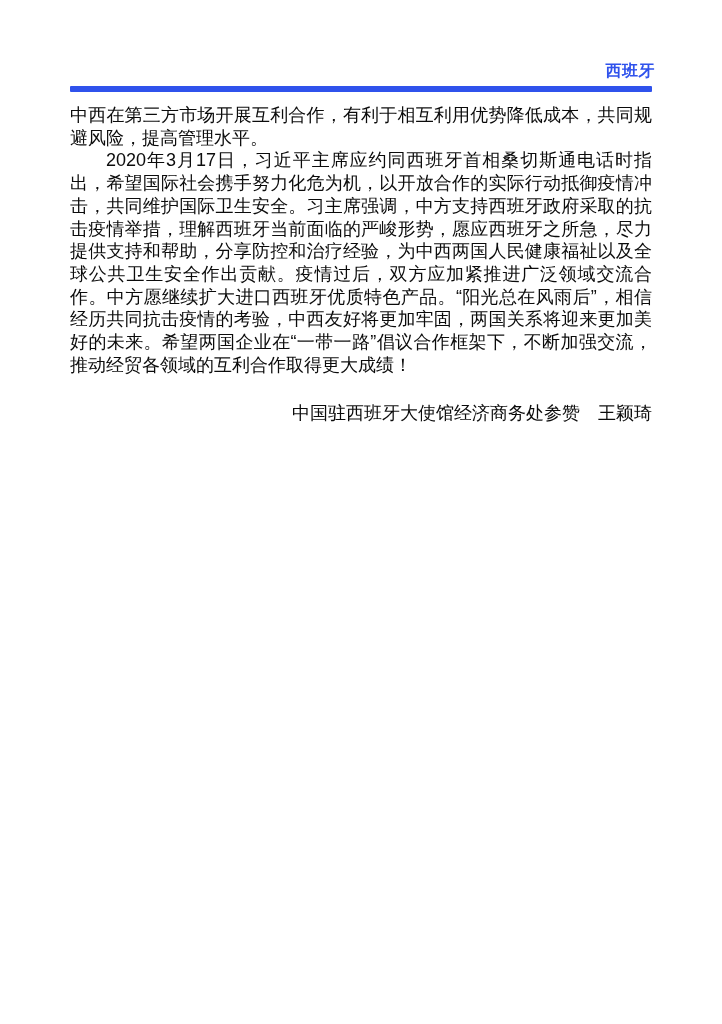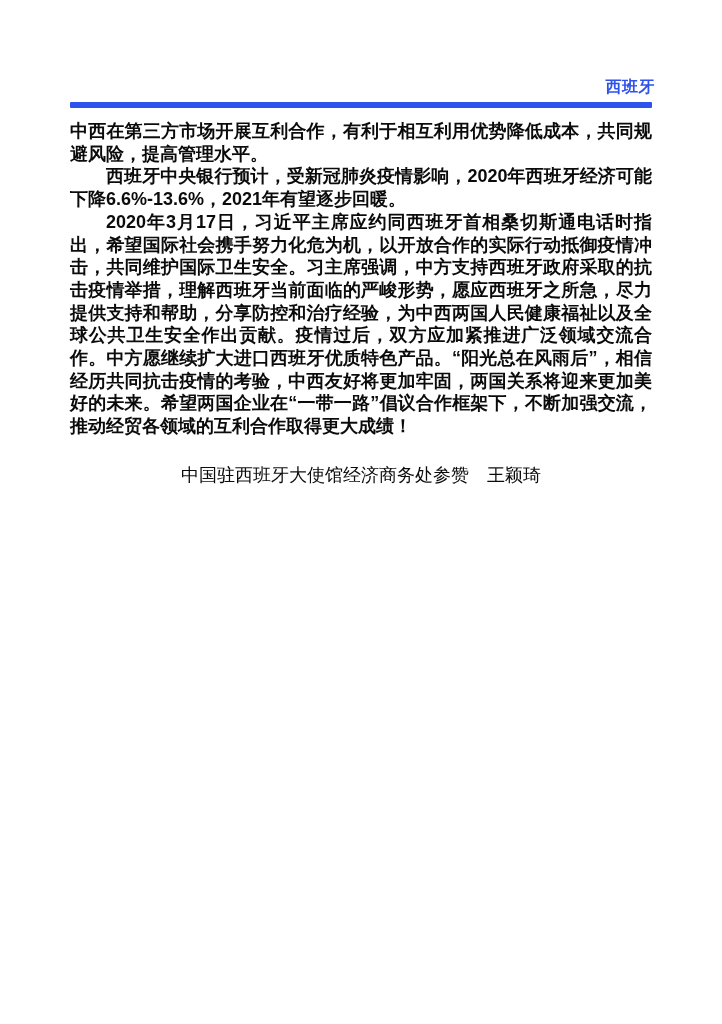--- a/index.html
+++ b/index.html
@@ -9,21 +9,21 @@
   html, body {
     margin: 0;
     padding: 0;
     background: #ffffff;
   }
 
   .page {
     position: relative;
     width: 722px;
     height: 750px;
-    margin: 16px auto;
+    margin: 0 auto;
     background: #ffffff;
     padding: 62px 70px 0 70px;
     font-family: "Liberation Sans", "DejaVu Sans", sans-serif;
     color: var(--ink);
     overflow: hidden;
   }
 
   .header-label {
     text-align: right;
     color: var(--accent);
@@ -45,53 +45,51 @@
     margin-top: 12px;
     font-size: 18px;
     line-height: 22.7px;
     text-align: justify;
     text-justify: inter-ideograph;
   }
 
   .para {
     margin: 0;
     padding: 0;
-    font-weight: bold;
   }
 
   .para.indent {
     text-indent: 2em;
   }
 
   .signature-block {
     margin-top: 26px;
   }
 
   .signature-line,
   .date-line {
     margin: 0;
-    text-align: center;
+    text-align: right;
     font-size: 18px;
     line-height: 22.7px;
   }
 </style>
 </head>
 <body>
 
 <div class="page">
 
   <div class="header-label">西班牙</div>
 
   <div class="header-rule"></div>
 
   <div class="body-text">
 
     <div>
         <p class="para">中西在第三方市场开展互利合作，有利于相互利用优势降低成本，共同规避风险，提高管理水平。</p>
-        <p class="para indent">西班牙中央银行预计，受新冠肺炎疫情影响，2020年西班牙经济可能下降6.6%-13.6%，2021年有望逐步回暖。</p>
         <p class="para indent">2020年3月17日，习近平主席应约同西班牙首相桑切斯通电话时指出，希望国际社会携手努力化危为机，以开放合作的实际行动抵御疫情冲击，共同维护国际卫生安全。习主席强调，中方支持西班牙政府采取的抗击疫情举措，理解西班牙当前面临的严峻形势，愿应西班牙之所急，尽力提供支持和帮助，分享防控和治疗经验，为中西两国人民健康福祉以及全球公共卫生安全作出贡献。疫情过后，双方应加紧推进广泛领域交流合作。中方愿继续扩大进口西班牙优质特色产品。“阳光总在风雨后”，相信经历共同抗击疫情的考验，中西友好将更加牢固，两国关系将迎来更加美好的未来。希望两国企业在“一带一路”倡议合作框架下，不断加强交流，推动经贸各领域的互利合作取得更大成绩！</p>
       </div>
 
     <div class="signature-block">
       <p class="signature-line">中国驻西班牙大使馆经济商务处参赞　王颖琦</p>
     </div>
 
   </div>
 
 </div>

